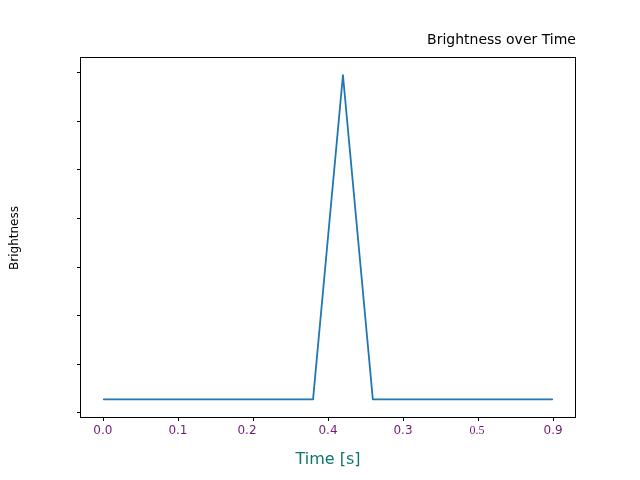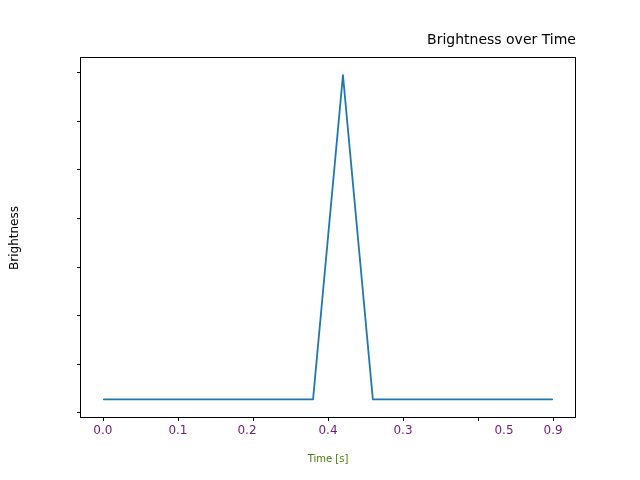--- a/index.html
+++ b/index.html
@@ -92,22 +92,22 @@
     top: 417px;
     width: 640px;
     height: 5px;
   }
   #xaxis-label {
     position: absolute;
     left: 80px;
     top: 452px;
     width: 496px;
     text-align: center;
-    font-size: 10px;
-    color: #4d7c0f;
+    font-size: 16px;
+    color: #0f766e;
     line-height: 14px;
     white-space: nowrap;
   }
   #yaxis-label {
     position: absolute;
     left: -86px;
     top: 231px;
     width: 200px;
     text-align: center;
     font-size: 12px;
@@ -152,19 +152,19 @@
       <div class="xtick-mark" style="left: 403.038px; top: 0px;"></div>
       <div class="xtick-mark" style="left: 478.076px; top: 0px;"></div>
       <div class="xtick-mark" style="left: 553.113px; top: 0px;"></div>
     </div>
   <div id="xtick-labels">
       <div class="xtick-label" style="left: 102.887px;">0.0</div>
       <div class="xtick-label" style="left: 177.924px;">0.1</div>
       <div class="xtick-label" style="left: 247px;">0.2</div>
       <div class="xtick-label" style="left: 328px;">0.4</div>
       <div class="xtick-label" style="left: 403.038px;">0.3</div>
-      <div class="xtick-label" style="left: 504px;">0.5</div>
+      <div class="xtick-label" style="left: 477px; font-family: Liberation Serif, serif;">0.5</div>
       <div class="xtick-label" style="left: 553.113px;">0.9</div>
     </div>
 
   <div id="xaxis-label">Time [s]</div>
 
 </div>
 
 </body></html>

